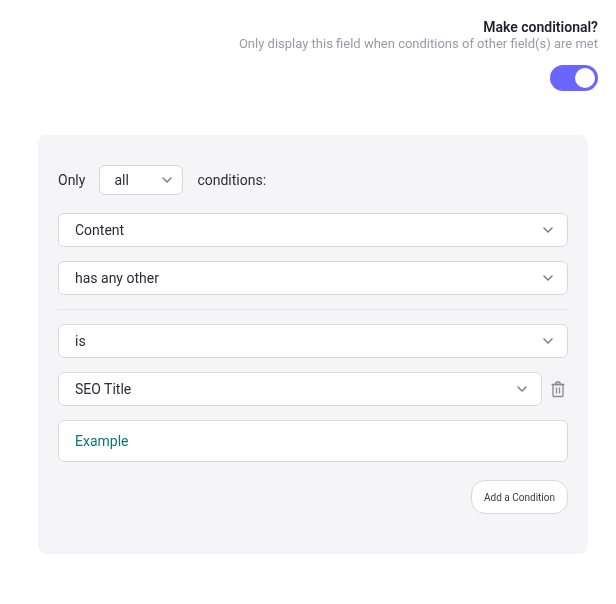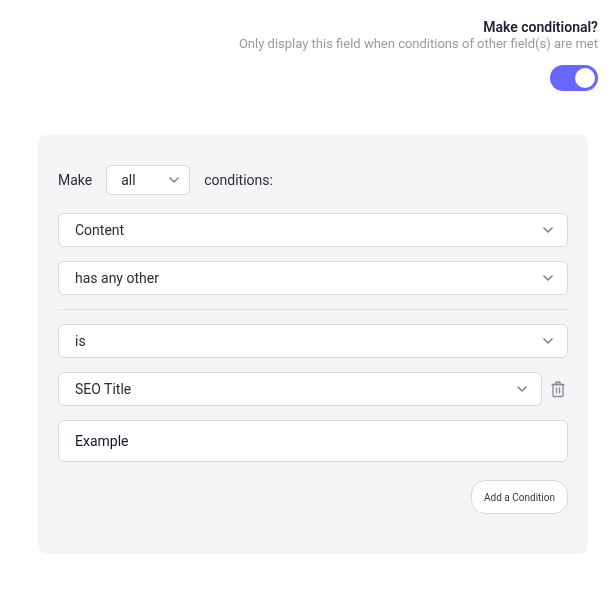--- a/index.html
+++ b/index.html
@@ -101,21 +101,21 @@
   .input-full {
     width: 100%;
     display: flex;
     align-items: center;
     background: #fff;
     border: 1px solid #d8d8e0;
     border-radius: 6px;
     height: 42px;
     padding: 0 16px;
     font-size: 14px;
-    color: #0f172a;
+    color: #0f766e;
   }
   .divider-area {
     border-top: 1px solid #e2e2e8;
     margin: 10px 0 18px 0;
     padding-top: 14px;
   }
   .trash {
     width: 18px;
     height: 18px;
     color: #888896;
@@ -143,21 +143,21 @@
 <div class="wrap">
   <div class="title">Make conditional?</div>
   <div class="subtitle">Only display this field when conditions of other field(s) are met</div>
   <div class="toggle">
     <div class="knob"></div>
   </div>
 
   <div class="panel">
 
     <div class="match-row">
-      <span>Make</span>
+      <span>Only</span>
       <div class="select-small">
         <span>all</span>
         <span class="chev">
           <svg width="10" height="6" viewBox="0 0 10 6">
               <path d="M1 1l4 4 4-4" fill="none" stroke="#7b7b8a" stroke-width="1.5" stroke-linecap="round" stroke-linejoin="round"></path>
             </svg>
         </span>
       </div>
       <span>conditions:</span>
     </div>

